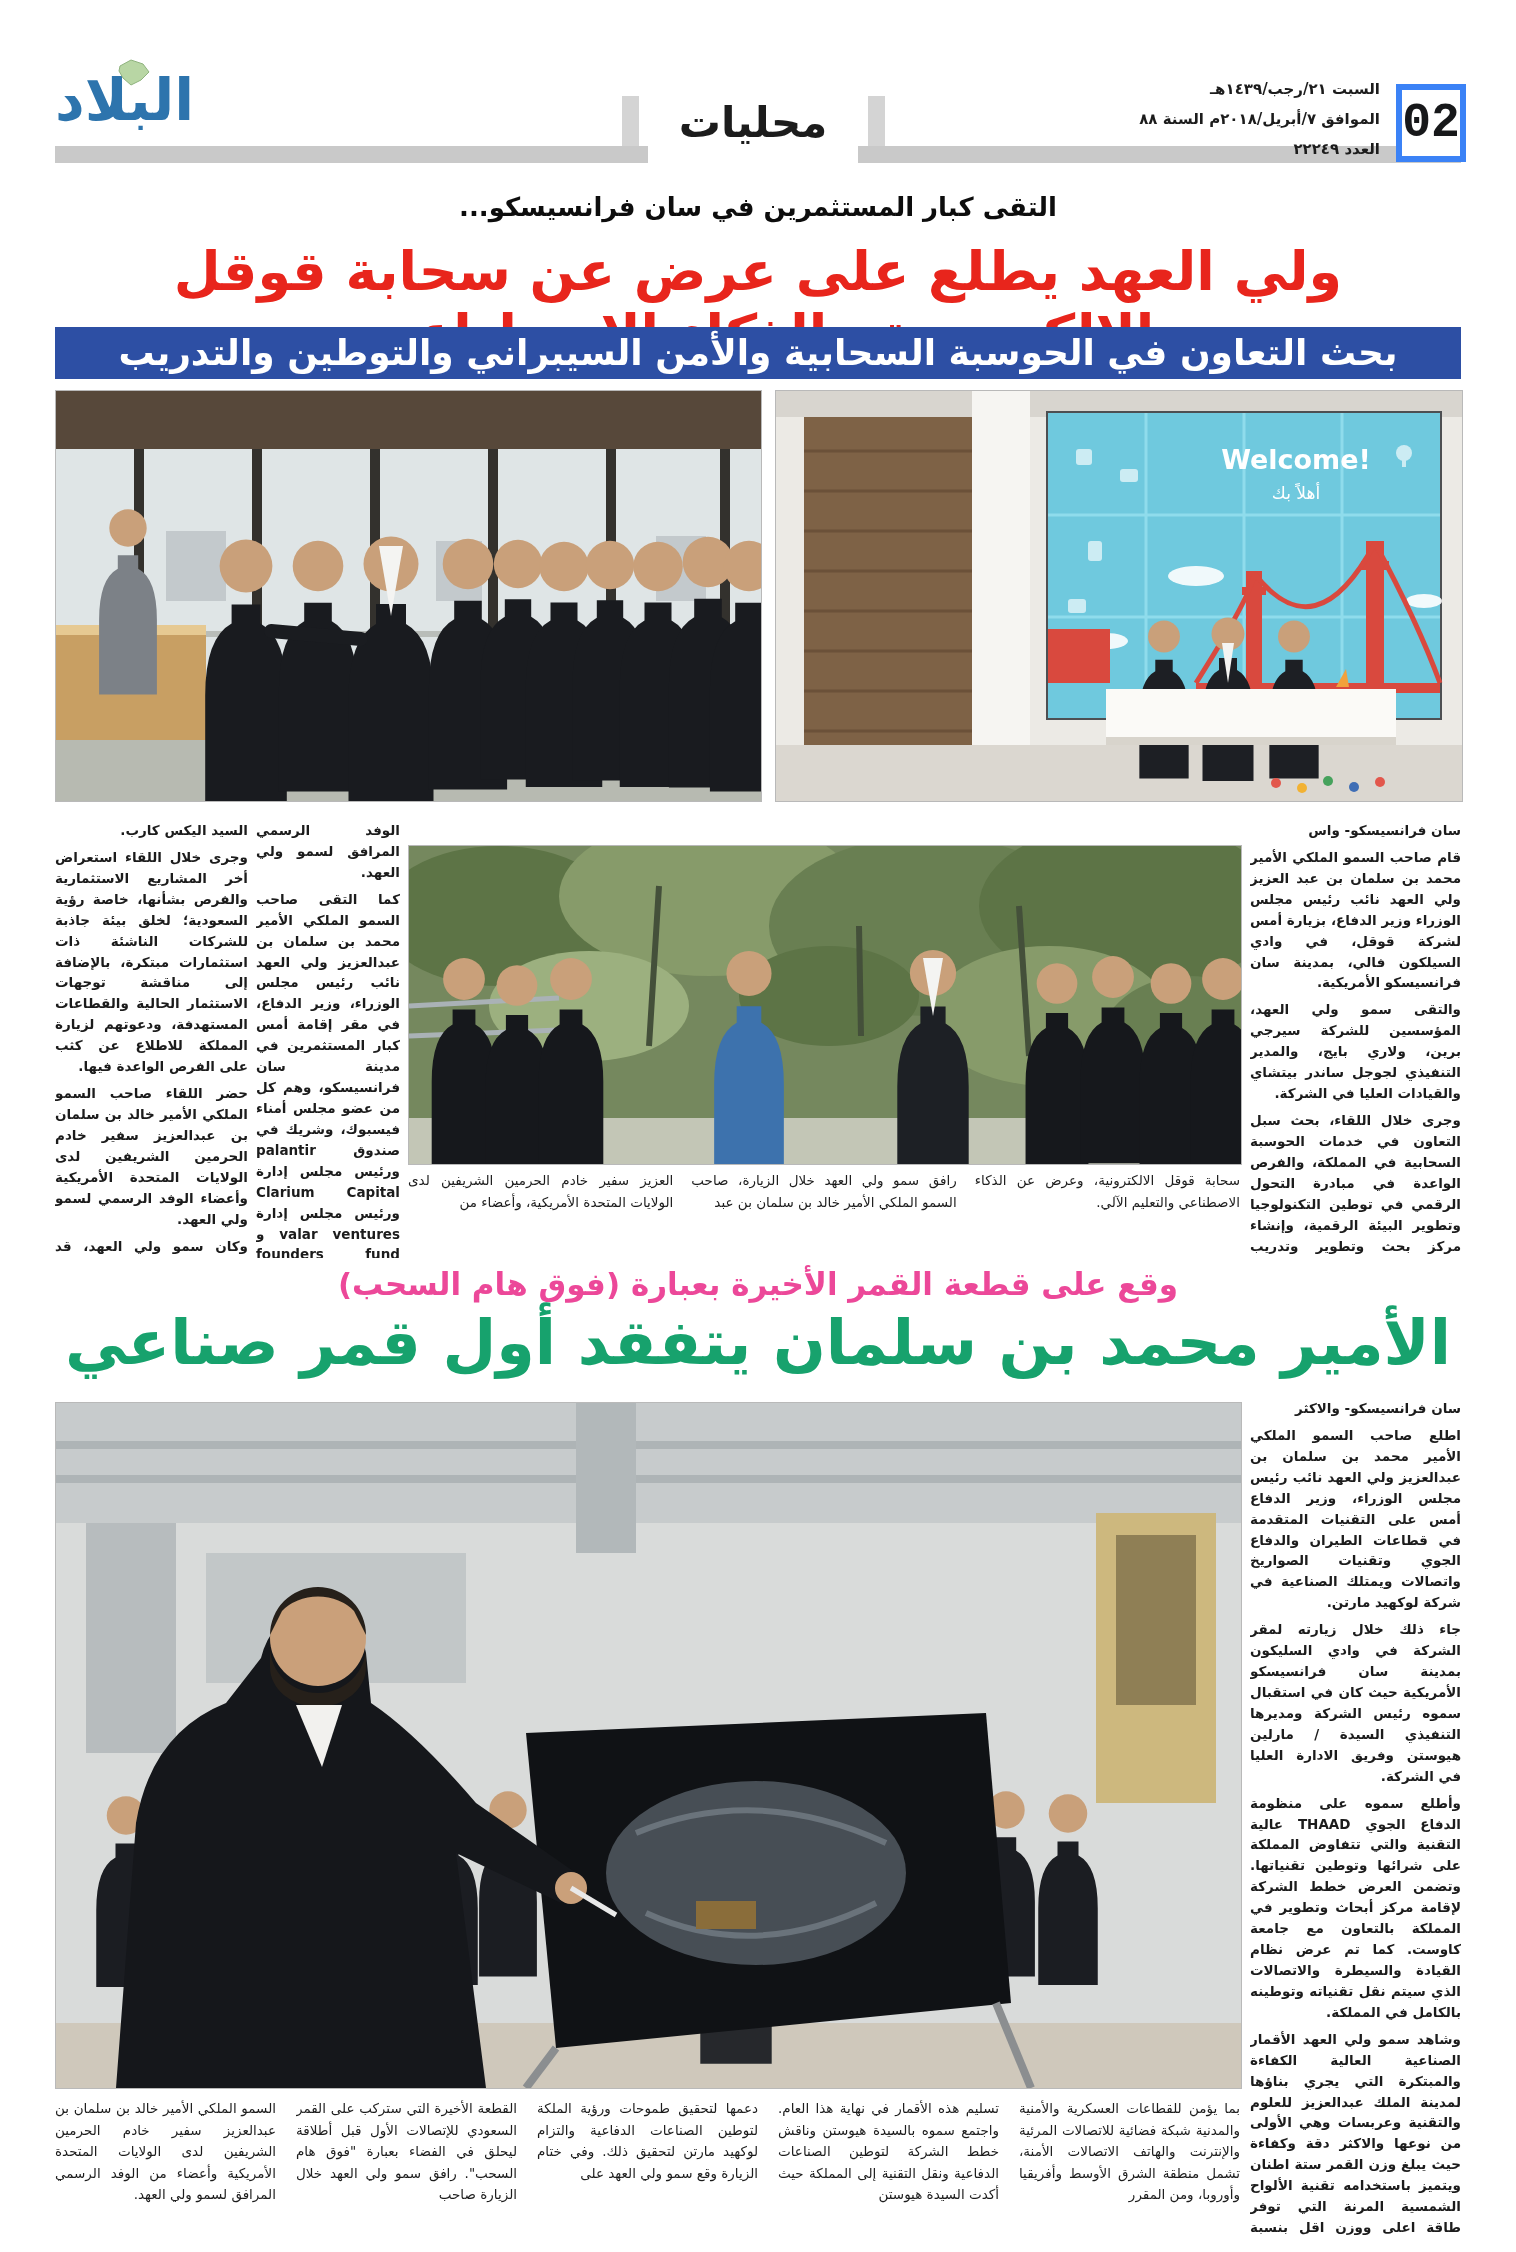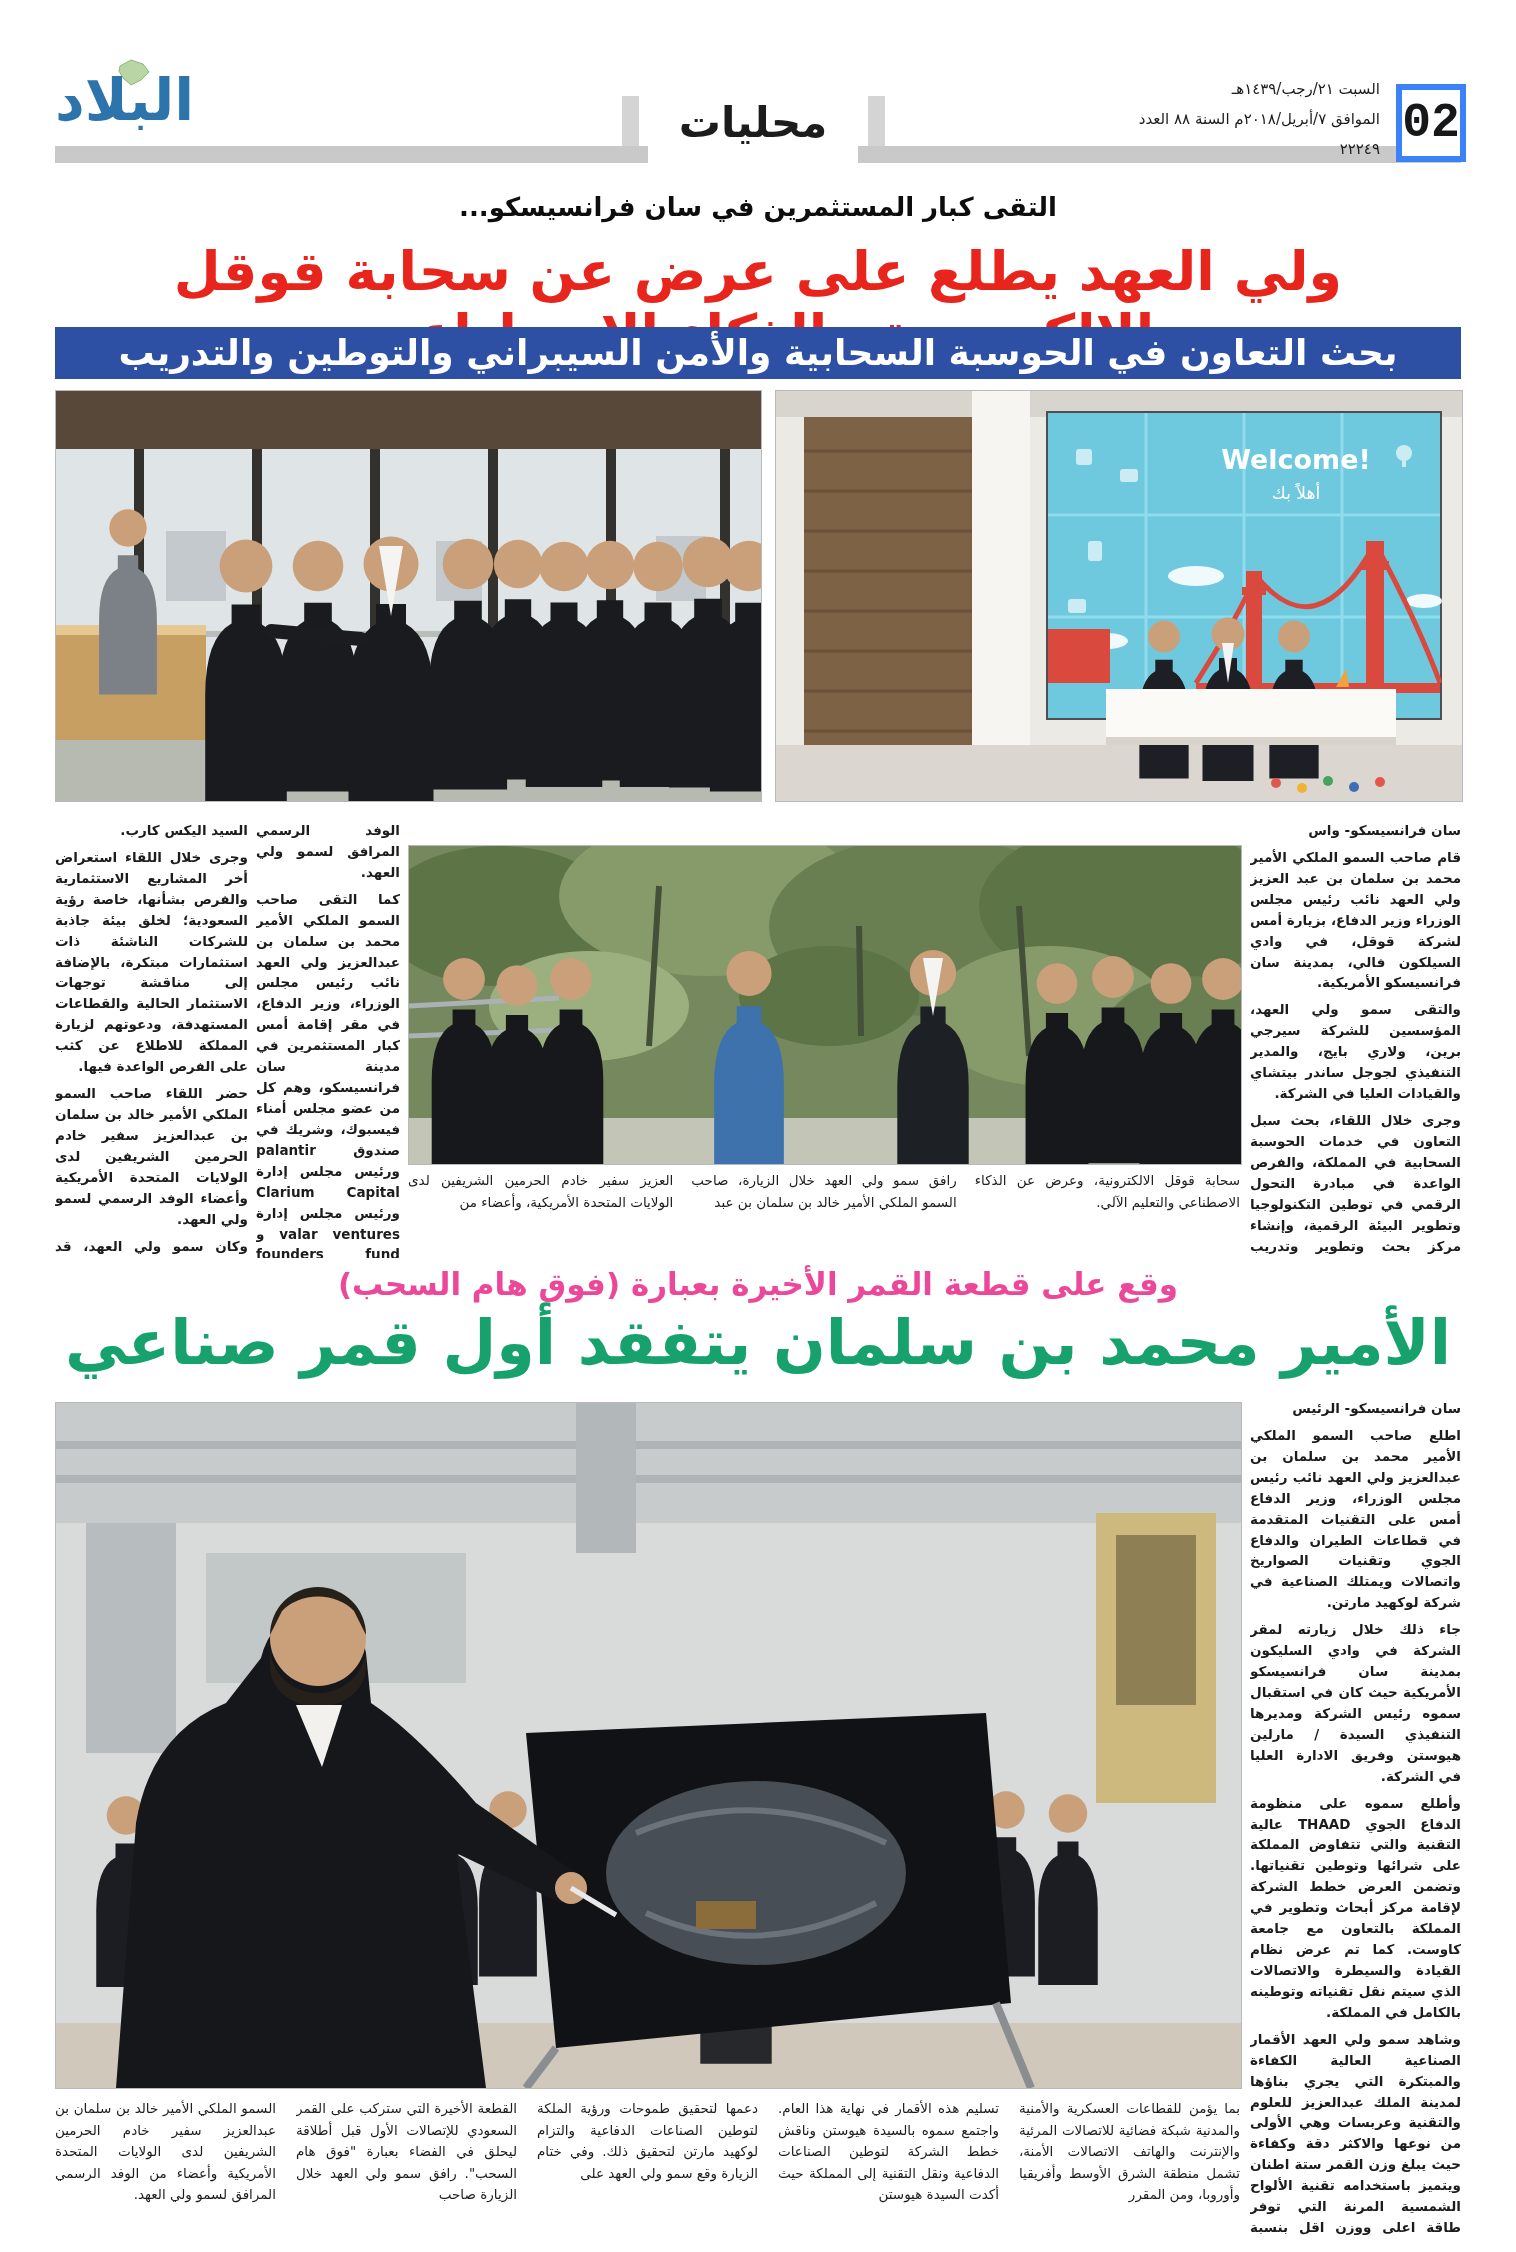--- a/index.html
+++ b/index.html
@@ -19,21 +19,21 @@
   .logo{position:absolute;left:55px;top:56px;width:150px;height:88px;
     font-size:58px;font-weight:bold;color:var(--logo-blue);line-height:88px;}
   .logo .mapicon{position:absolute;left:62px;top:2px;}
   .header-rule{position:absolute;left:55px;top:146px;width:1406px;height:17px;background:#c9c9c9;}
   .section-box{position:absolute;left:648px;top:88px;width:210px;height:76px;background:#fff;
     text-align:center;font-size:42px;font-weight:bold;line-height:70px;direction:rtl;}
   .tick{position:absolute;top:96px;width:17px;height:50px;background:#d4d4d4;}
   .tick-l{left:622px;}
   .tick-r{left:868px;}
   .dates{position:absolute;left:1120px;top:74px;width:260px;direction:rtl;text-align:right;
-    font-size:15px;font-weight:normal;line-height:30px;}
+    font-size:15px;font-weight:bold;line-height:30px;}
   .pagenum{position:absolute;left:1396px;top:84px;width:58px;height:66px;border:6px solid #3b82f6;
     background:#fff;text-align:center;font-family:Liberation Mono, monospace;font-weight:bold;
     font-size:48px;line-height:66px;color:#17181a;}
   
   .kicker1{position:absolute;left:58px;top:192px;width:1400px;text-align:center;direction:rtl;
     font-size:26px;font-weight:bold;color:#0d0d0d;}
   .headline1{position:absolute;left:58px;top:240px;width:1400px;text-align:center;direction:rtl;
     font-size:54px;font-weight:bold;color:var(--red);}
   .subbar{position:absolute;left:55px;top:327px;width:1406px;height:52px;background:var(--blue);
     color:#fff;text-align:center;direction:rtl;font-size:36px;font-weight:bold;line-height:52px;}
@@ -328,21 +328,21 @@
         <path d="M214,232 a48,48 0 0 1 96,0 l-12,-24 a44,34 0 0 0 -72,0 z" fill="#26201a"></path>
         <path d="M214,244 a48,46 0 0 0 96,0 l0,20 a48,40 0 0 1 -96,0 z" fill="#26201a"></path>
         <polygon points="240,302 286,302 266,364" fill="#f2f1ee"></polygon>
         <circle cx="515" cy="485" r="16" fill="#caa07a"></circle>
         <line x1="515" y1="485" x2="560" y2="512" stroke="#e8e8e8" stroke-width="5"></line>
       </g>
     </svg>
   </figure>
 
   <div class="col s2-colR">
-    <p class="dateline">سان فرانسيسكو- الرئيس</p>
+    <p class="dateline">سان فرانسيسكو- والاكثر</p>
     <p>اطلع صاحب السمو الملكي الأمير محمد بن سلمان بن عبدالعزيز ولي العهد نائب رئيس مجلس الوزراء، وزير الدفاع أمس على التقنيات المتقدمة في قطاعات الطيران والدفاع الجوي وتقنيات الصواريخ واتصالات ويمتلك الصناعية في شركة لوكهيد مارتن.</p>
     <p>جاء ذلك خلال زيارته لمقر الشركة في وادي السليكون بمدينة سان فرانسيسكو الأمريكية حيث كان في استقبال سموه رئيس الشركة ومديرها التنفيذي السيدة / مارلين هيوستن وفريق الادارة العليا في الشركة.</p>
     <p>وأطلع سموه على منظومة الدفاع الجوي THAAD عالية التقنية والتي تتفاوض المملكة على شرائها وتوطين تقنياتها. وتضمن العرض خطط الشركة لإقامة مركز أبحاث وتطوير في المملكة بالتعاون مع جامعة كاوست. كما تم عرض نظام القيادة والسيطرة والاتصالات الذي سيتم نقل تقنياته وتوطينه بالكامل في المملكة.</p>
     <p>وشاهد سمو ولي العهد الأقمار الصناعية العالية الكفاءة والمبتكرة التي يجري بناؤها لمدينة الملك عبدالعزيز للعلوم والتقنية وعربسات وهي الأولى من نوعها والاكثر دقة وكفاءة حيث يبلغ وزن القمر ستة اطنان ويتميز باستخدامه تقنية الألواح الشمسية المرنة التي توفر طاقة اعلى ووزن اقل بنسبة ٣٠٪ ويمتلك تقنية القفز الترددي المقاوم للتشويش، الأمر الذي سيعزز من قدرات المملكة في التقنيات الفضائية، كما التقى بالمهندسين السعوديين الشباب الذين عملوا جنباً إلى جنب مع مهندسي لوكهيد مارتن لنقل وتوطين تقنية بناء وتصنيع الأقمار الصناعية واجراء الاختبارات الوظيفية والبيئية، والجهود المبذولة لبناء صناعة فضائية مستقبلية في المملكة العربية السعودية وزيادة الفرص الاقتصادية وخلق فرص العمل في جميع أنحاء المملكة، وسيوفر القمر السعودي للاتصالات الأول قدرات عالية ومتقدمة للنطاق العريض (Ka-Band)</p>
   </div>
 
   <div class="bottomcols">
     <div>بما يؤمن للقطاعات العسكرية والأمنية والمدنية شبكة فضائية للاتصالات المرئية والإنترنت والهاتف الاتصالات الأمنة، تشمل منطقة الشرق الأوسط وأفريقيا وأوروبا، ومن المقرر</div>
     <div>تسليم هذه الأقمار في نهاية هذا العام. واجتمع سموه بالسيدة هيوستن وناقش خطط الشركة لتوطين الصناعات الدفاعية ونقل التقنية إلى المملكة حيث أكدت السيدة هيوستن</div>
     <div>دعمها لتحقيق طموحات ورؤية الملكة لتوطين الصناعات الدفاعية والتزام لوكهيد مارتن لتحقيق ذلك. وفي ختام الزيارة وقع سمو ولي العهد على</div>

